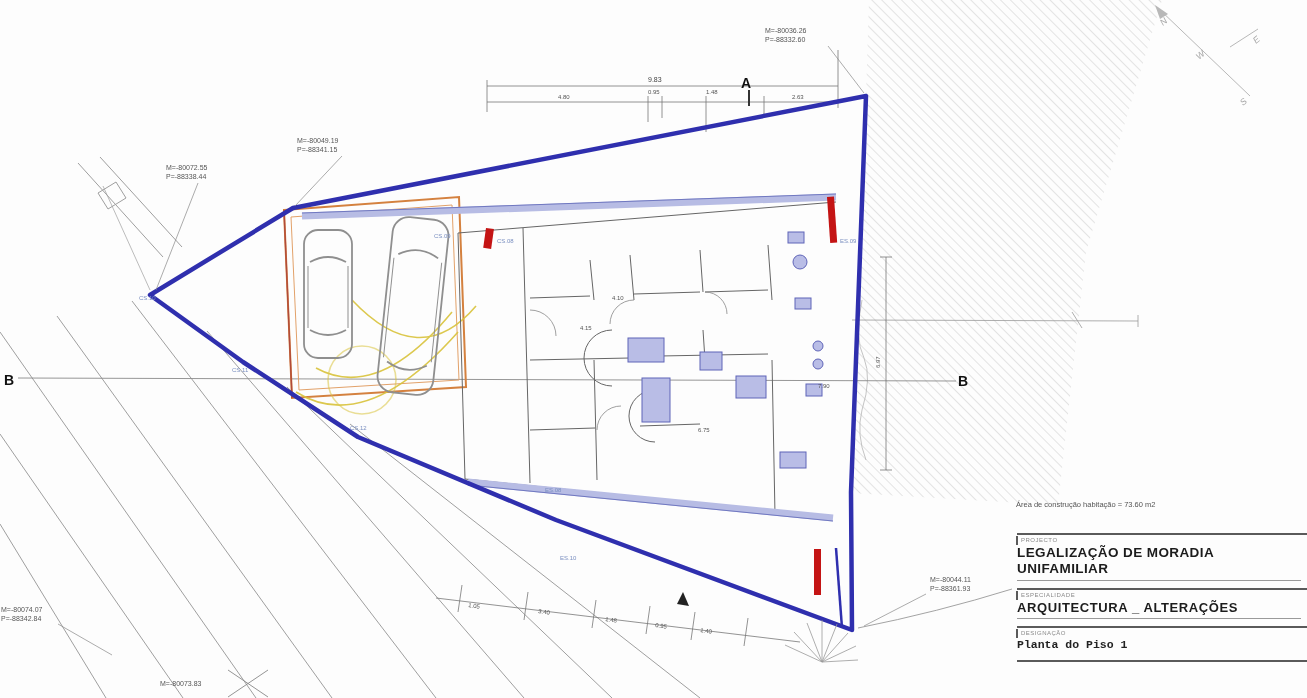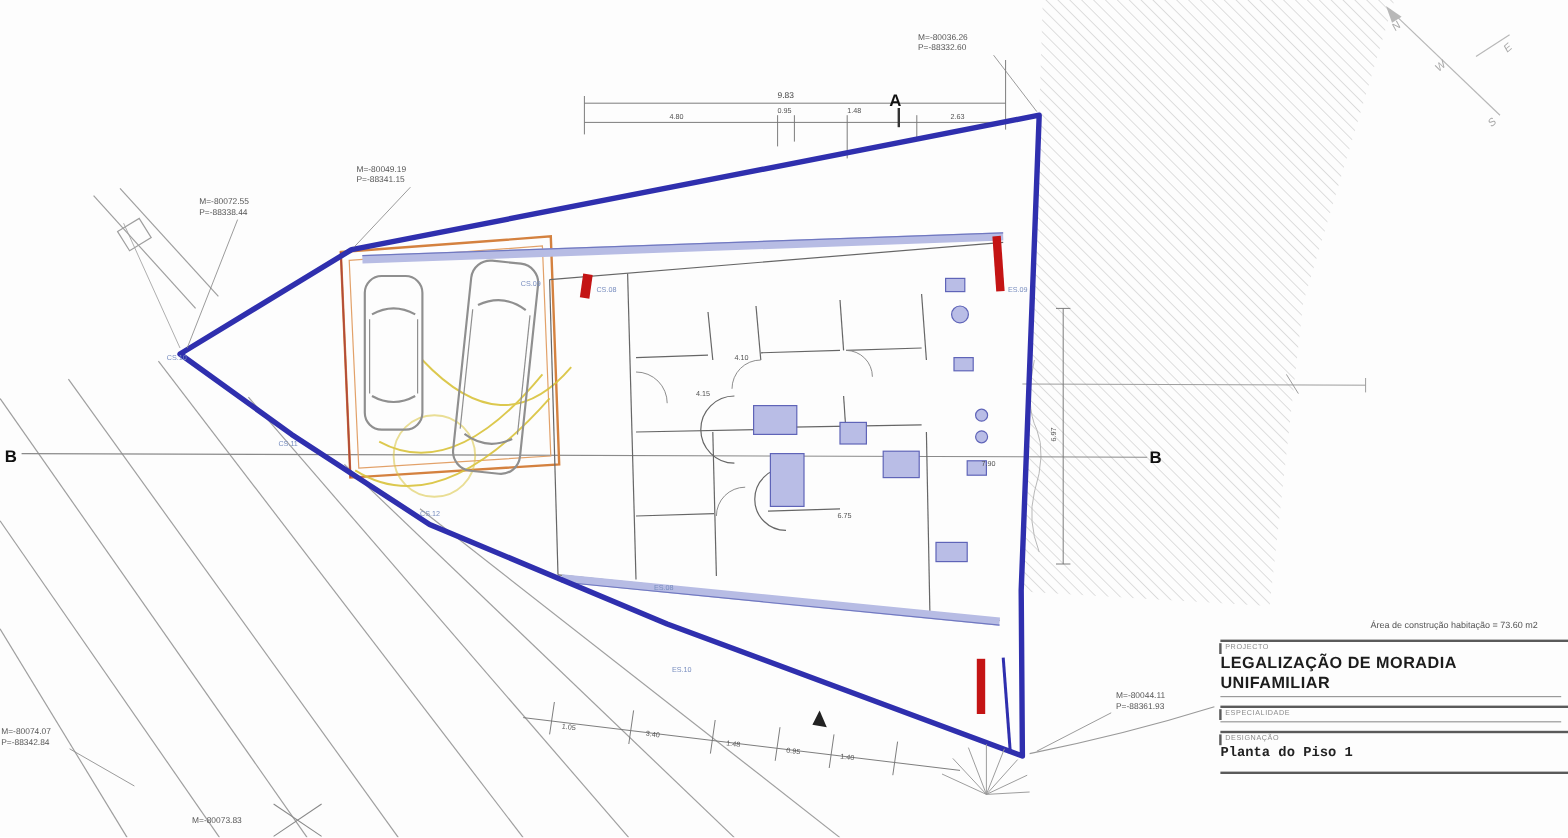--- a/index.html
+++ b/index.html
@@ -16,21 +16,21 @@
 
   
   .tblock{position:absolute;left:1017px;top:533px;width:290px;height:165px;}
   .tb-rule{height:2px;background:#5a5a5a;margin:0 0 2px 0;}
   .tb-caption{font-size:6px;color:#8a8a8a;letter-spacing:.5px;margin:1px 0 2px 4px;position:relative;}
   .tb-caption::before{content:"";position:absolute;left:-5px;top:-1px;width:3px;height:9px;border-left:2px solid #5a5a5a;}
   .tb-title{font-size:13.5px;font-weight:bold;color:#1c1c1c;line-height:1.18;letter-spacing:.4px;}
   .tb-sub{font-size:13px;font-weight:bold;color:#1c1c1c;letter-spacing:.6px;}
   .tb-draw{font-size:11.5px;font-weight:bold;color:#222;font-family:Liberation Mono, monospace;}
   .tb-underline{height:1px;background:#9a9a9a;width:98%;margin:3px 0 7px 0;}
-  .area-note{position:absolute;left:1142px;top:500px;font-size:7.5px;color:#555;margin-top:16px;}
+  .area-note{position:absolute;left:1016px;top:500px;font-size:7.5px;color:#555;}
 </style>
 </head>
 <body>
 
 <div class="stage">
 
 <svg width="1307" height="698" viewBox="0 0 1307 698">
   <defs>
     <pattern id="hatch" width="7" height="7" patternUnits="userSpaceOnUse" patternTransform="rotate(-45)">
       <line x1="0" y1="0" x2="0" y2="7" stroke="#c9c9c9" stroke-width="1"></line>
@@ -255,20 +255,21 @@
 
 <div class="area-note">Área de construção habitação = 73.60 m2</div>
 
 <div class="tblock">
   <div class="tb-rule"></div>
   <div class="tb-caption">PROJECTO</div>
   <div class="tb-title">LEGALIZAÇÃO DE MORADIA UNIFAMILIAR</div>
   <div class="tb-underline"></div>
   <div class="tb-rule"></div>
   <div class="tb-caption">ESPECIALIDADE</div>
+  <div class="tb-sub">ARQUITECTURA _ ALTERAÇÕES</div>
   <div class="tb-underline"></div>
   <div class="tb-rule"></div>
   <div class="tb-caption">DESIGNAÇÃO</div>
   <div class="tb-draw">Planta do Piso 1</div>
   <div style="height:9px"></div>
   <div class="tb-rule"></div>
 </div>
 
 </div>
 

